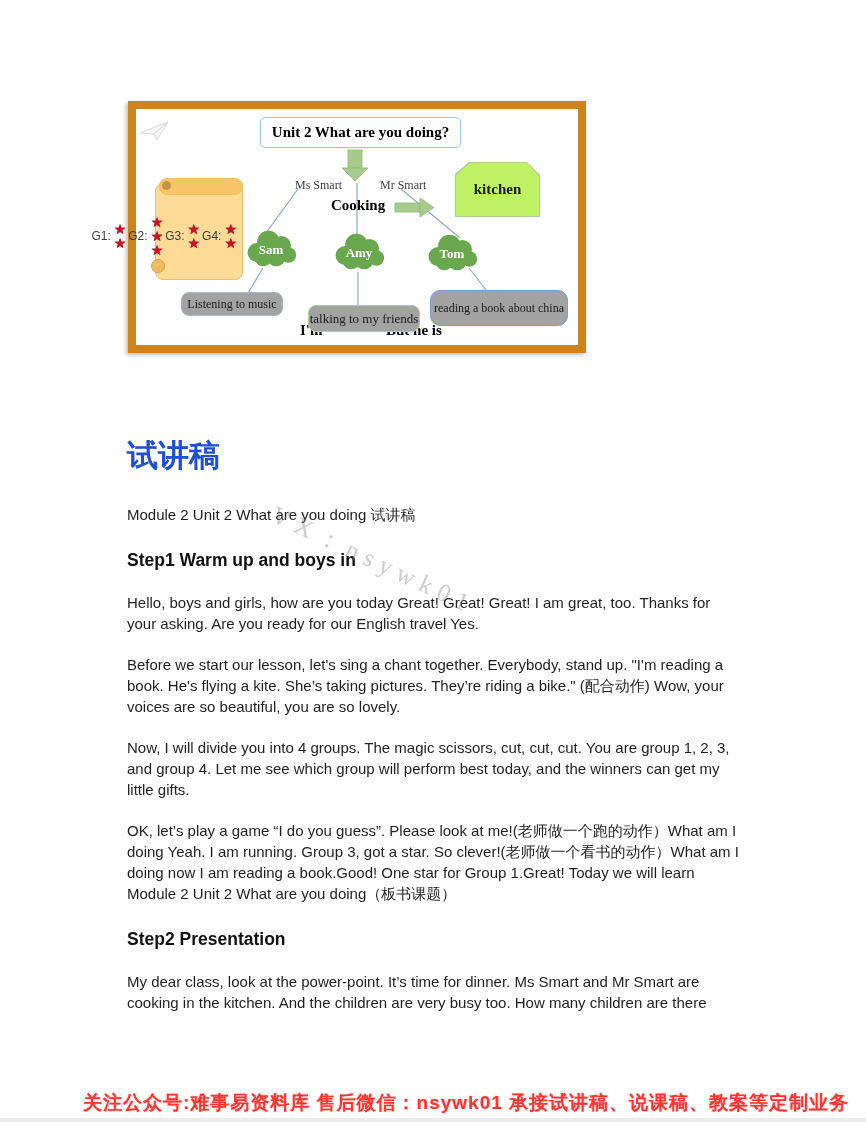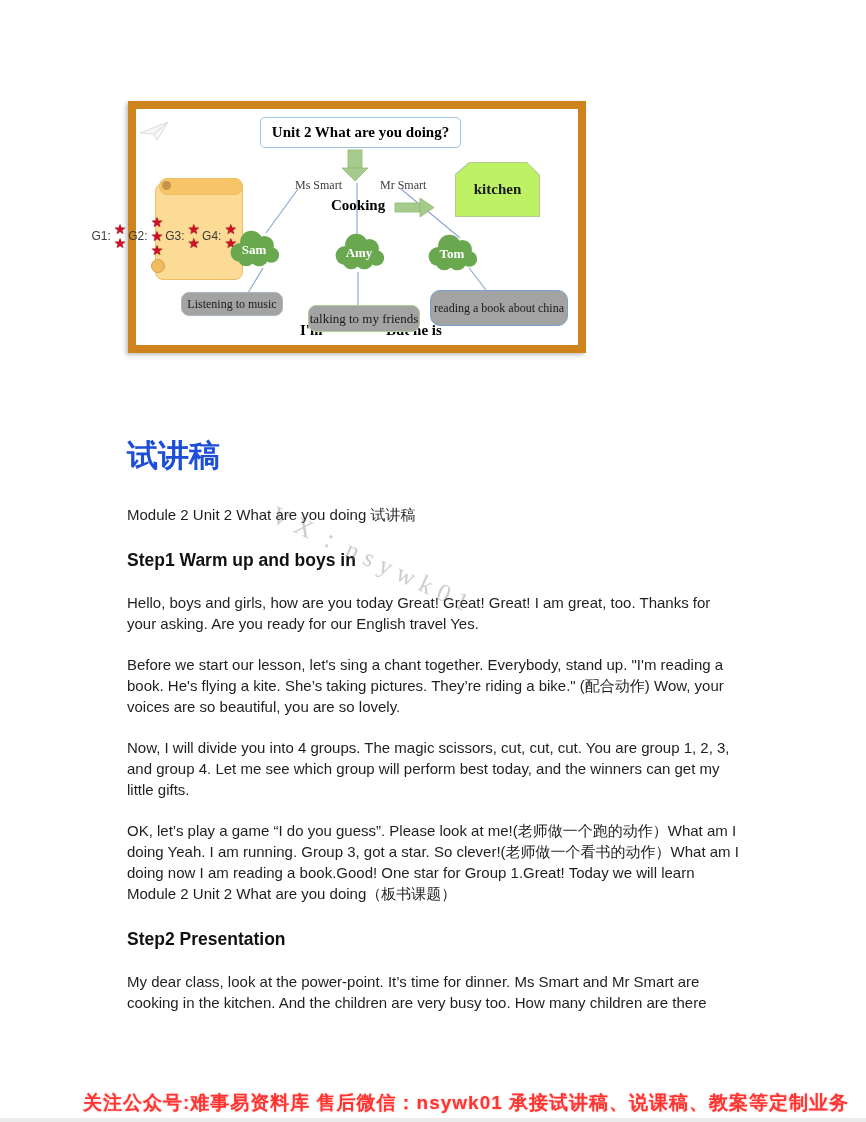--- a/index.html
+++ b/index.html
@@ -29,21 +29,21 @@
     display:flex;align-items:center;justify-content:center;font-size:15px;color:#1a1a1a;
     clip-path:polygon(14px 0,72px 0,100% 13px,100% 100%,0 100%,0 12px);
     background:#AFCD95;
   }
   .kitchen-box .inner{
     position:absolute;inset:1px;background:#bef264;
     clip-path:polygon(14px 0,71px 0,100% 13px,100% 100%,0 100%,0 12px);
     display:flex;align-items:center;justify-content:center;font-weight:bold;
   }
   .cloud{width:52px;height:40px;}
-  .cloud-sam{left:92px;top:120px;}
+  .cloud-sam{left:109px;top:120px;}
   .cloud-amy{left:197px;top:123px;}
   .cloud-tom{left:290px;top:124px;}
   .cloud .label{
     position:absolute;inset:0;display:flex;align-items:center;justify-content:center;
     color:#fff;font-weight:bold;font-size:13px;padding-top:2px;
   }
   .conn-label{font-weight:bold;font-size:15px;color:#000000;margin-top:47px;}
   .im{left:164px;top:166px;}
   .but-he-is{left:250px;top:166px;}
   .act-box{

